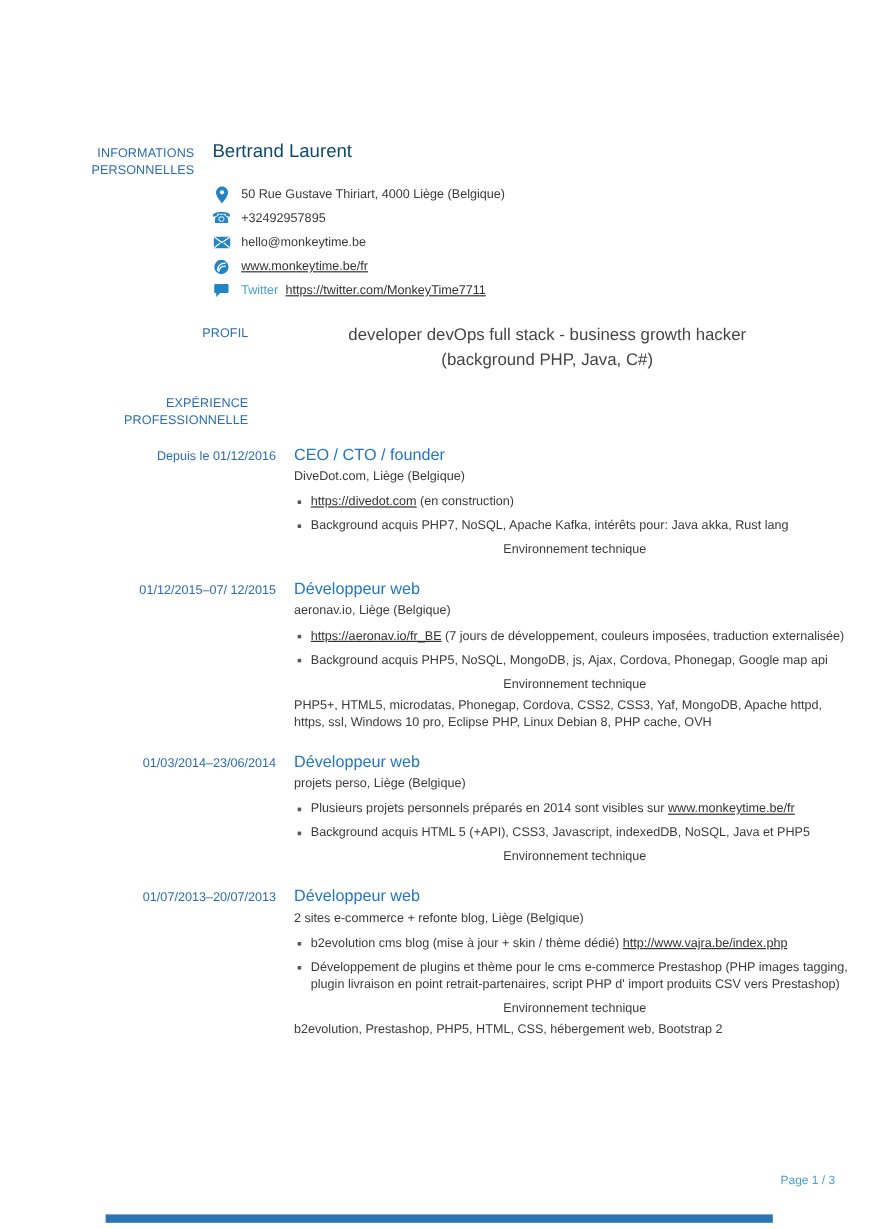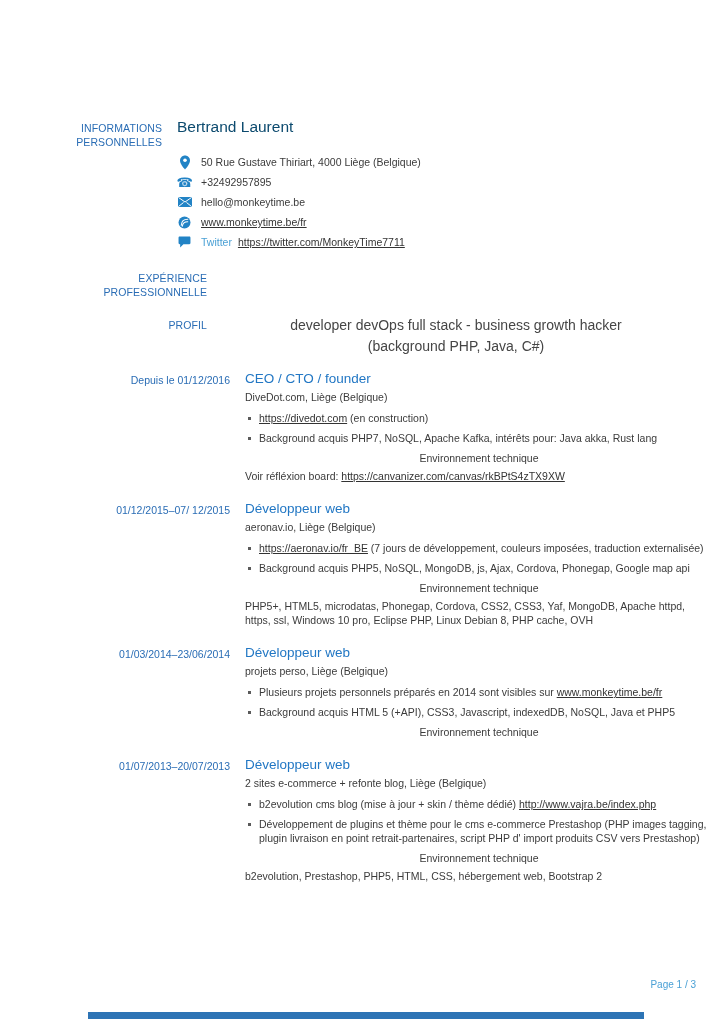--- a/index.html
+++ b/index.html
@@ -88,44 +88,43 @@
                 <path d="M3 1h18c1.1 0 2 .9 2 2v10c0 1.1-.9 2-2 2H10l-6 6v-6H3c-1.1 0-2-.9-2-2V3c0-1.1.9-2 2-2z" fill="#2283c5"></path>
               </svg>
           </span>
           <span class="tw">Twitter</span>
           <a class="lnk">https://twitter.com/MonkeyTime7711</a>
         </div>
       </div>
     </div>
   </section>
 
-  <section class="grid sec-exp-header">
-    <div class="label">EXPÉRIENCE PROFESSIONNELLE</div>
-    <div></div>
-  </section>
-
   <section class="grid sec-profil">
     <div class="label">PROFIL</div>
     <div class="profil-text">
       <span>developer devOps full stack - business growth hacker</span><br>
       <span>(background PHP, Java, C#)</span>
     </div>
+  </section>
+
+  <section class="grid sec-exp-header">
+    <div class="label">EXPÉRIENCE PROFESSIONNELLE</div>
+    <div></div>
   </section>
 
   <section class="grid entry">
     <div class="date">Depuis le 01/12/2016</div>
     <div>
       <h3 class="etitle">CEO / CTO / founder</h3>
       <p class="org">DiveDot.com, Liège (Belgique)</p>
       <ul class="bullets">
         <li><span></span><a class="lnk">https://divedot.com</a><span> (en construction)</span></li>
         <li><span>Background acquis PHP7, NoSQL, Apache Kafka, intérêts pour: Java akka, Rust lang</span></li>
       </ul>
       <p class="envl">Environnement technique</p>
-      <p class="env"><span>Voir réfléxion board: </span><a class="lnk">https://canvanizer.com/canvas/rkBPtS4zTX9XW</a><span></span></p>
     </div>
   </section>
 
   <section class="grid entry">
     <div class="date">01/12/2015–07/ 12/2015</div>
     <div>
       <h3 class="etitle">Développeur web</h3>
       <p class="org">aeronav.io, Liège (Belgique)</p>
       <ul class="bullets">
         <li><span></span><a class="lnk">https://aeronav.io/fr_BE</a><span> (7 jours de développement, couleurs imposées, traduction externalisée)</span></li>

